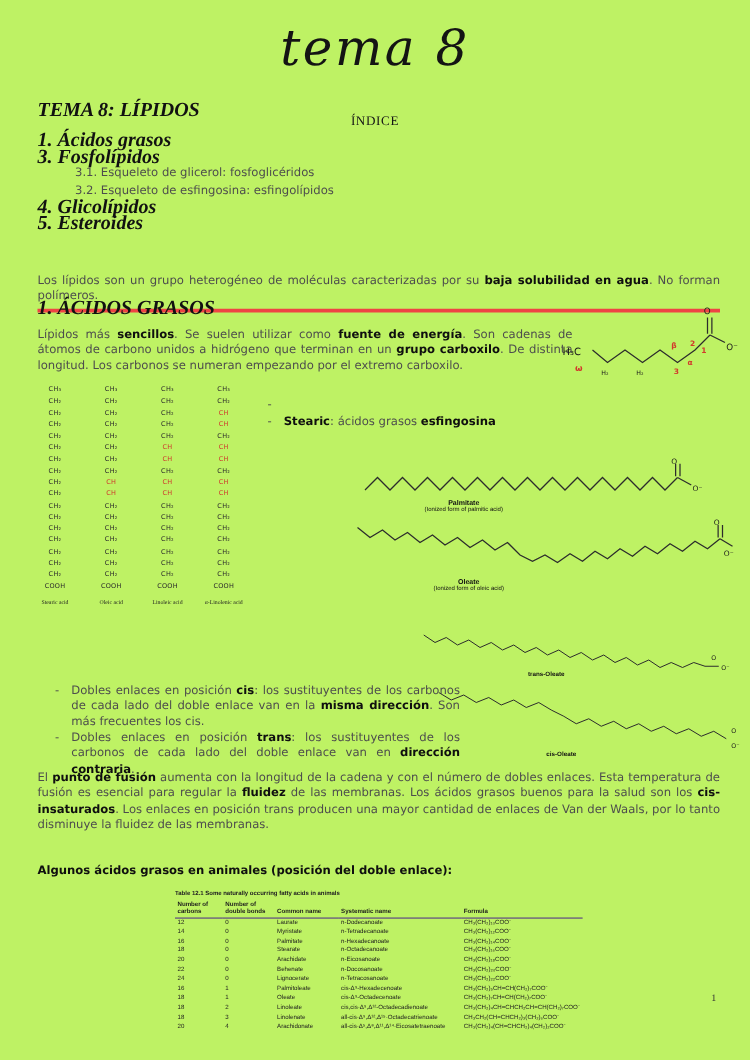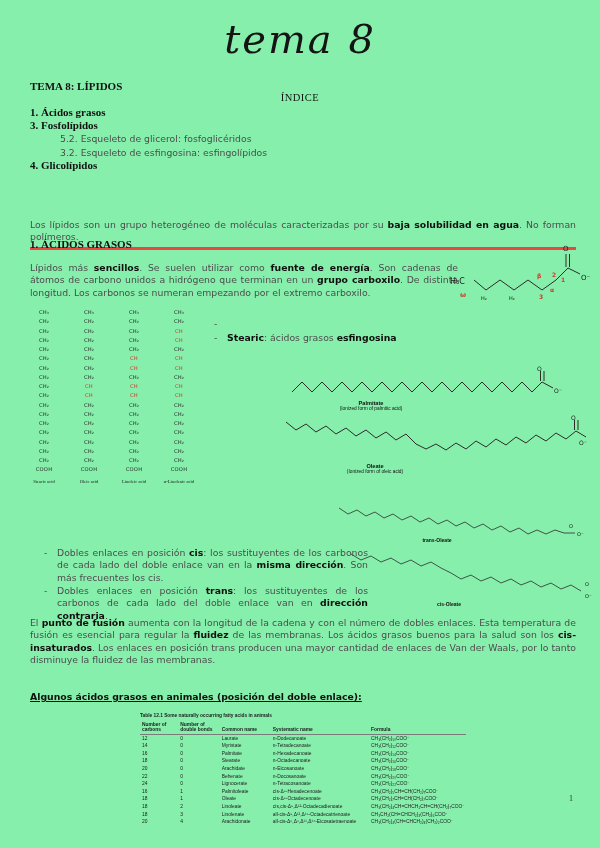--- a/index.html
+++ b/index.html
@@ -1,21 +1,21 @@
 <!DOCTYPE html>
 <html><head>
 <meta charset="utf-8">
 <style>
   html,body{margin:0;padding:0;background:#ffffff;}
-  .page{position:relative;width:600px;height:848px;background:#86efac;overflow:hidden;
+  .page{position:relative;width:600px;height:848px;background:#bef264;overflow:hidden;
         font-family:"DejaVu Sans",sans-serif;}
   .abs{position:absolute;}
   .hand{font-family:"DejaVu Sans",sans-serif;font-size:9.3px;line-height:12.4px;color:#4d4d4d;text-align:justify;}
   .hl{font-weight:700;color:#0f0f0f;}
-  .serifb{font-family:"Liberation Serif",serif;font-weight:700;font-size:11px;color:#111;}
+  .serifb{font-family:"Liberation Serif",serif;font-weight:700;font-size:16px;color:#111;font-style:italic;}
   #title{top:16px;left:0;width:100%;text-align:center;font-family:"DejaVu Serif",serif;
          font-style:italic;font-size:40px;color:#141414;letter-spacing:2px;}
   #tema{left:30px;top:80px;}
   #indice{left:0;top:92px;width:100%;text-align:center;font-family:"Liberation Serif",serif;
           font-size:10.5px;color:#141414;letter-spacing:0.5px;}
   #index-list{left:30px;top:106px;}
   .idx{line-height:13.2px;}
   .sub{padding-left:30px;line-height:13.2px;text-align:left;}
   #intro{left:30px;top:219px;width:546px;border-bottom:3px solid #ef4444;padding-bottom:3px;}
   #sec1-heading{left:30px;top:238px;}
@@ -45,21 +45,21 @@
   #palmitate-label{left:292px;top:400px;width:158px;}
   #oleate-label{left:296px;top:463px;width:158px;}
   .mini-label{font-size:5px;font-weight:700;font-family:"Liberation Sans",sans-serif;color:#111;text-align:center;}
   #trans-label{left:392px;top:537px;width:90px;}
   #cis-label{left:404px;top:601px;width:90px;}
   #delta-intro{left:30px;top:533px;width:420px;}
   #cis-bullet{left:44px;top:547px;width:324px;}
   #trans-bullet{left:44px;top:585px;width:324px;}
   #fusion{left:30px;top:617px;width:546px;}
   #animals-heading{left:30px;top:691px;}
-  #animals-heading span{text-decoration:underline;margin-top:18px;}
+  #animals-heading span{margin-top:18px;}
   #table-wrap{left:140px;top:713px;width:326px;}
   .tbl-caption{font-size:4.8px;color:#222;margin-bottom:2.5px;font-family:"Liberation Sans",sans-serif;font-weight:700;}
   table{border-collapse:collapse;width:100%;font-family:"Liberation Sans",sans-serif;font-size:4.9px;color:#1c1c1c;}
   th{font-weight:700;text-align:left;padding:1px 2px;border-bottom:0.7px solid #7a7a7a;vertical-align:bottom;line-height:5.6px;}
   td{padding:1px 2px;vertical-align:top;line-height:5.6px;}
   col.c1{width:12%;}col.c2{width:13%;}col.c3{width:16%;}col.c4{width:31%;}col.c5{width:28%;}
   #page-number{left:569px;top:794px;font-size:8px;color:#333;font-family:"Liberation Serif",serif;}
 </style>
 </head>
 <body>
@@ -67,23 +67,24 @@
 <div class="page">
 
   <div class="abs" id="title">tema 8</div>
 
   <div class="abs serifb" id="tema">TEMA 8: LÍPIDOS</div>
   <div class="abs" id="indice">ÍNDICE</div>
 
   <div class="abs" id="index-list">
     <div class="serifb idx">1. Ácidos grasos</div>
     <div class="serifb idx">3. Fosfolípidos</div>
-    <div class="hand sub">5.2. Esqueleto de glicerol: fosfoglicéridos</div>
+    <div class="hand sub">3.1. Esqueleto de glicerol: fosfoglicéridos</div>
     <div class="hand sub">3.2. Esqueleto de esfingosina: esfingolípidos</div>
     <div class="serifb idx">4. Glicolípidos</div>
+    <div class="serifb idx">5. Esteroides</div>
   </div>
 
   <div class="abs hand" id="intro"><span>Los lípidos son un grupo heterogéneo de moléculas caracterizadas por su </span><span class="hl">baja solubilidad en agua</span><span>. No forman polímeros.</span></div>
 
   <div class="abs serifb" id="sec1-heading">1. ÁCIDOS GRASOS</div>
 
   <div class="abs hand" id="sec1-para"><span>Lípidos más </span><span class="hl">sencillos</span><span>. Se suelen utilizar como </span><span class="hl">fuente de energía</span><span>. Son cadenas de átomos de carbono unidos a hidrógeno que terminan en un </span><span class="hl">grupo carboxilo</span><span>. De distinta longitud. Los carbonos se numeran empezando por el extremo carboxilo.</span></div>
 
   <div class="abs" id="carboxyl-svg">
     <svg width="148" height="68" viewBox="0 0 148 68">

